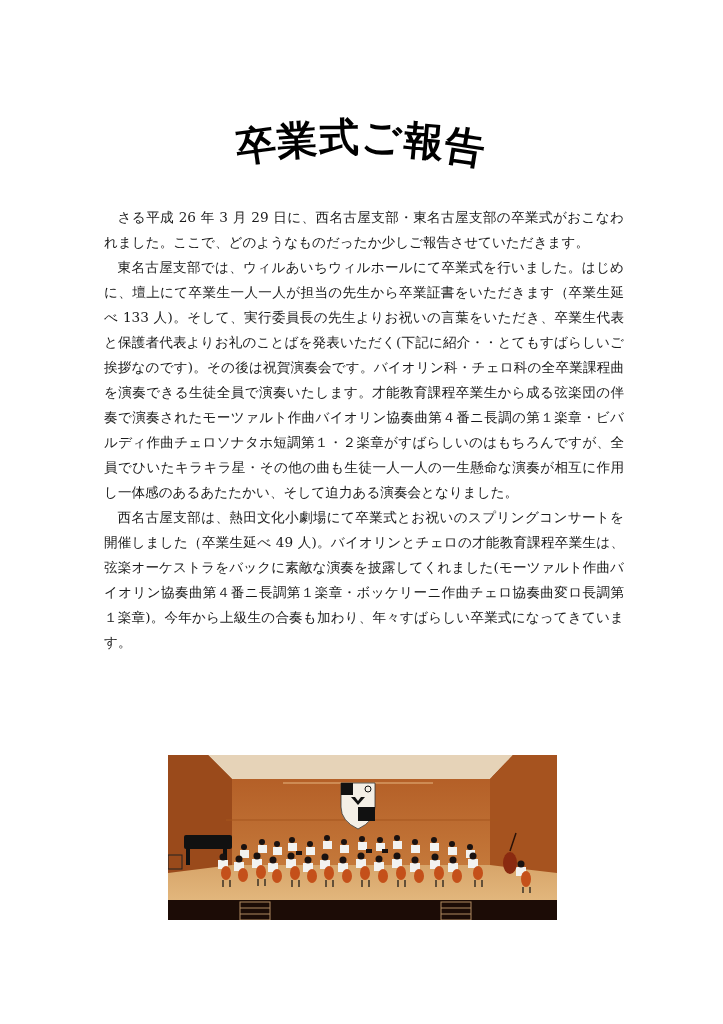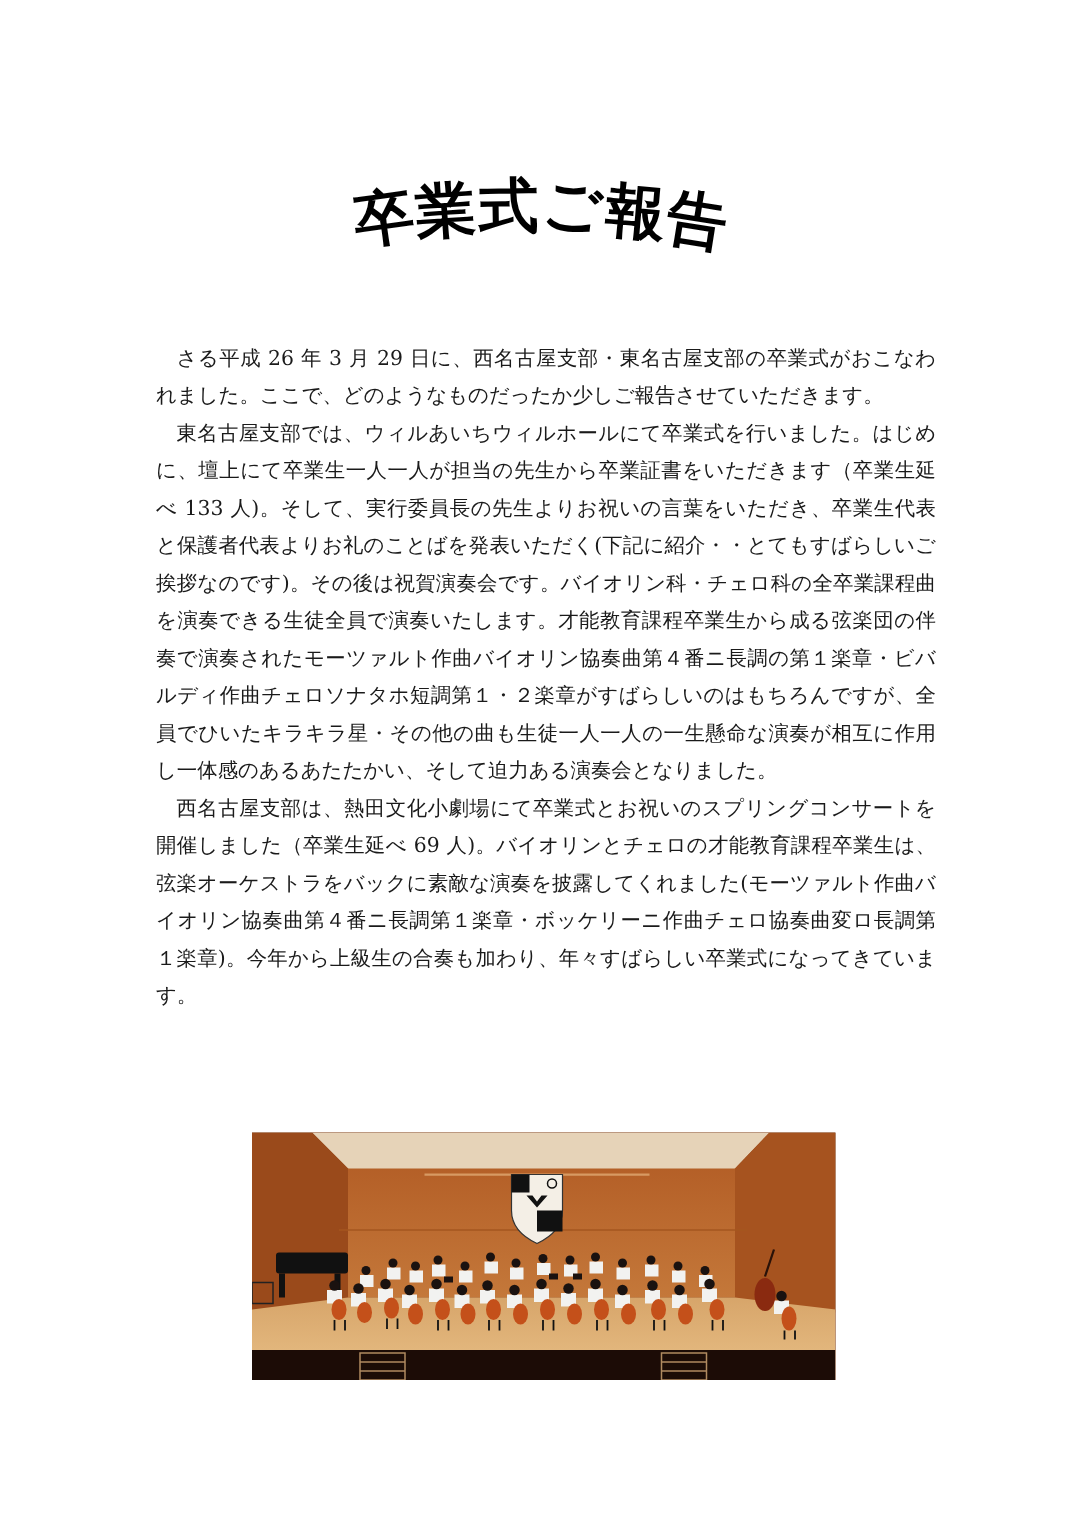--- a/index.html
+++ b/index.html
@@ -2,38 +2,38 @@
 <html><head>
   <meta charset="utf-8">
   <style>
     html, body { margin: 0; padding: 0; background: #ffffff; }
     body { width: 723px; height: 1024px; position: relative; overflow: hidden;
            font-family: "DejaVu Serif", "Liberation Serif", serif; color: #1a1a1a; }
     .title { position: absolute; left: 0; width: 723px; top: 112px; text-align: center;
              font-family: "DejaVu Sans", "Liberation Sans", sans-serif; font-weight: bold;
              font-size: 40px; letter-spacing: 2px; color: #000; }
     .title span { display: inline-block; }
-    .body { position: absolute; left: 104px; width: 520px; top: 227px;
+    .body { position: absolute; left: 104px; width: 520px; top: 205px;
             font-size: 13.6px; line-height: 25px; text-align: justify; }
     .body p { margin: 0; text-indent: 1em; }
     .photo { position: absolute; left: 168px; top: 755px; width: 389px; height: 165px;
              overflow: hidden; background: #7a3a14; }
     .photo svg { display: block; }
   </style>
 </head>
 <body>
 
 <div class="title">
   <span style="transform:rotate(-8deg) translateY(6px);">卒</span><span style="transform:rotate(-4deg) translateY(1px);">業</span><span style="transform:rotate(-1deg) translateY(-2px);">式</span><span style="transform:rotate(2deg) translateY(-2px);">ご</span><span style="transform:rotate(5deg) translateY(2px);">報</span><span style="transform:rotate(9deg) translateY(8px);">告</span>
 </div>
 
 <div class="body">
   <p>さる平成 26 年 3 月 29 日に、西名古屋支部・東名古屋支部の卒業式がおこなわれました。ここで、どのようなものだったか少しご報告させていただきます。</p>
   <p>東名古屋支部では、ウィルあいちウィルホールにて卒業式を行いました。はじめに、壇上にて卒業生一人一人が担当の先生から卒業証書をいただきます（卒業生延べ 133 人)。そして、実行委員長の先生よりお祝いの言葉をいただき、卒業生代表と保護者代表よりお礼のことばを発表いただく(下記に紹介・・とてもすばらしいご挨拶なのです)。その後は祝賀演奏会です。バイオリン科・チェロ科の全卒業課程曲を演奏できる生徒全員で演奏いたします。才能教育課程卒業生から成る弦楽団の伴奏で演奏されたモーツァルト作曲バイオリン協奏曲第４番ニ長調の第１楽章・ビバルディ作曲チェロソナタホ短調第１・２楽章がすばらしいのはもちろんですが、全員でひいたキラキラ星・その他の曲も生徒一人一人の一生懸命な演奏が相互に作用し一体感のあるあたたかい、そして迫力ある演奏会となりました。</p>
-  <p>西名古屋支部は、熱田文化小劇場にて卒業式とお祝いのスプリングコンサートを開催しました（卒業生延べ 69 人)。バイオリンとチェロの才能教育課程卒業生は、弦楽オーケストラをバックに素敵な演奏を披露してくれました(モーツァルト作曲バイオリン協奏曲第４番ニ長調第１楽章・ボッケリーニ作曲チェロ協奏曲変ロ長調第１楽章)。今年から上級生の合奏も加わり、年々すばらしい卒業式になってきています。</p>
+  <p>西名古屋支部は、熱田文化小劇場にて卒業式とお祝いのスプリングコンサートを開催しました（卒業生延べ 49 人)。バイオリンとチェロの才能教育課程卒業生は、弦楽オーケストラをバックに素敵な演奏を披露してくれました(モーツァルト作曲バイオリン協奏曲第４番ニ長調第１楽章・ボッケリーニ作曲チェロ協奏曲変ロ長調第１楽章)。今年から上級生の合奏も加わり、年々すばらしい卒業式になってきています。</p>
 </div>
 
 <div class="photo">
   <svg width="389" height="165" viewBox="0 0 389 165">
     <defs>
       <linearGradient id="wallg" x1="0" y1="0" x2="0" y2="1">
         <stop offset="0" stop-color="#b45f27"></stop>
         <stop offset="1" stop-color="#c4783a"></stop>
       </linearGradient>
       <linearGradient id="floorg" x1="0" y1="0" x2="0" y2="1">

